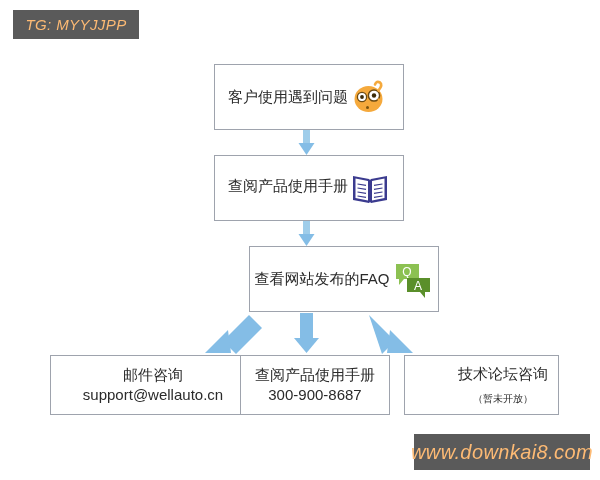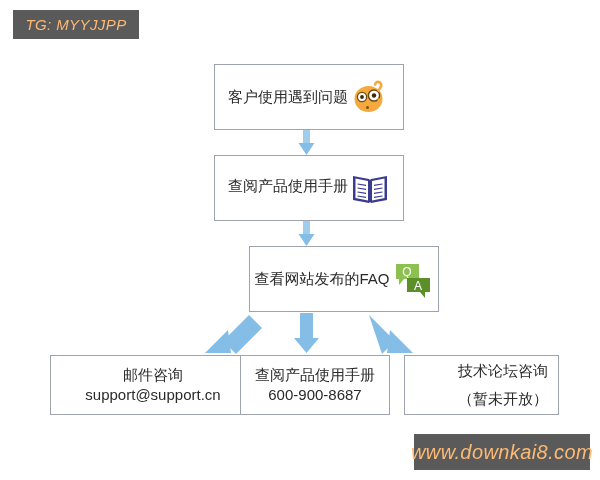--- a/index.html
+++ b/index.html
@@ -75,21 +75,21 @@
   }
   .box-stack {
     display: flex;
     flex-direction: column;
     align-items: center;
     justify-content: center;
     line-height: 1.35;
   }
   .line-1 { font-size: 15px; color: #2a2a2a; white-space: nowrap; }
   .line-2 { font-size: 15px; color: #2a2a2a; white-space: nowrap; }
-  .line-2.small { font-size: 15px; margin-top: 8px; }
+  .line-2.small { font-size: 10px; margin-top: 8px; }
 
   #box-problem { left: 214px; top: 64px;  width: 190px; height: 66px; }
   #box-manual  { left: 214px; top: 155px; width: 190px; height: 66px; font-family: Liberation Mono, monospace; }
   #box-faq     { left: 214px; top: 246px; width: 190px; height: 66px; margin-left: 35px; }
 
   #box-email   { left: 50px;  top: 355px; width: 206px; height: 60px; }
   #box-phone   { left: 240px; top: 355px; width: 150px; height: 60px; }
   #box-forum   { left: 404px; top: 355px; width: 155px; height: 60px; padding-left: 43px; }
 
   
@@ -211,28 +211,28 @@
           <path d="M 15,19 L 38,19 L 38,33 L 33,33 L 33,39 L 28,33 L 15,33 Z" fill="#5a8f2a"></path>
           <text x="26" y="31" font-family="Liberation Sans, sans-serif" font-size="12" fill="#ffffff" text-anchor="middle">A</text>
         </svg>
       </span>
     </div>
   </div>
 
   <div class="flow-box" id="box-email">
     <div class="box-stack">
       <span class="line-1">邮件咨询</span>
-      <span class="line-2">support@support.cn</span>
+      <span class="line-2">support@wellauto.cn</span>
     </div>
   </div>
 
   <div class="flow-box" id="box-phone">
     <div class="box-stack">
       <span class="line-1">查阅产品使用手册</span>
-      <span class="line-2">600-900-8687</span>
+      <span class="line-2">300-900-8687</span>
     </div>
   </div>
 
   <div class="flow-box" id="box-forum">
     <div class="box-stack">
       <span class="line-1">技术论坛咨询</span>
       <span class="line-2 small">（暂未开放）</span>
     </div>
   </div>
 

